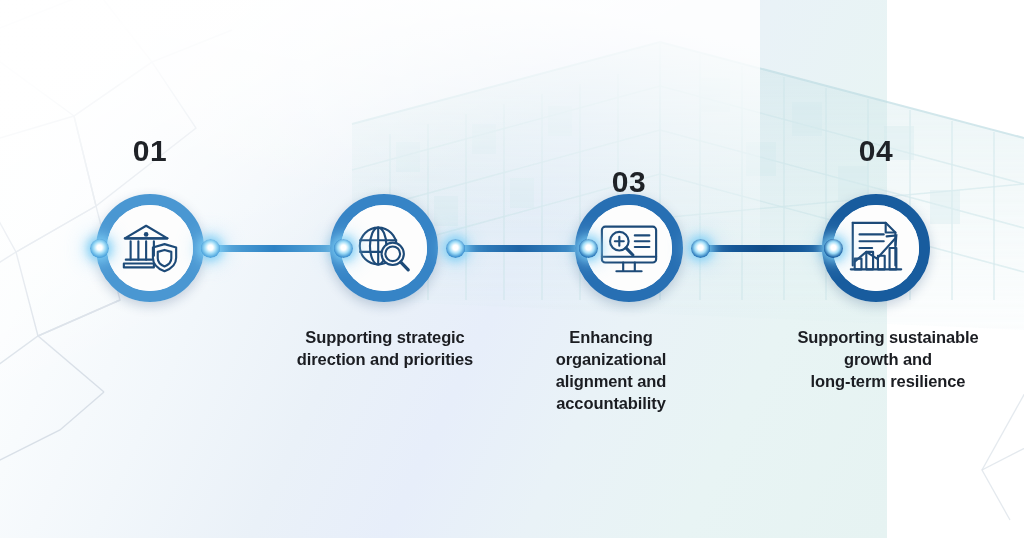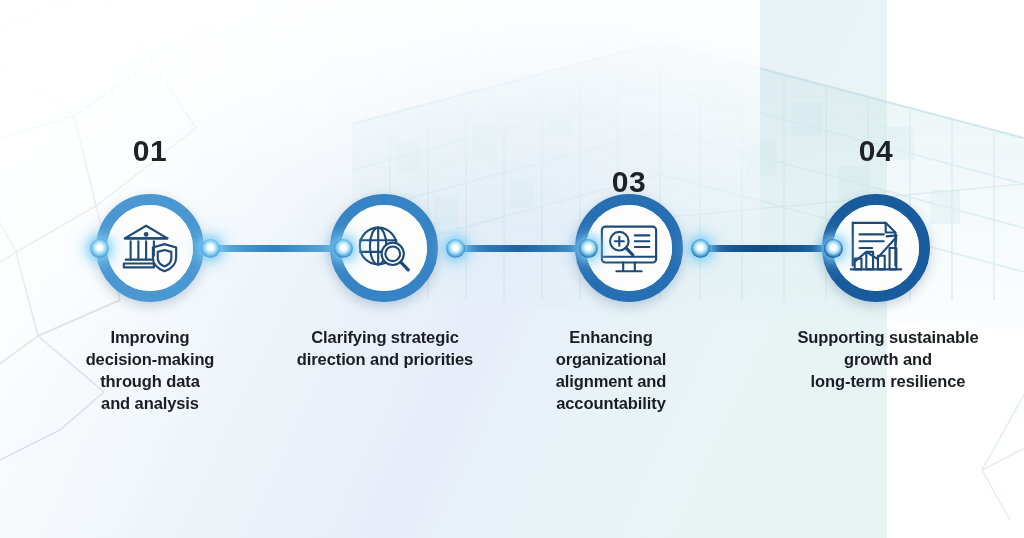--- a/index.html
+++ b/index.html
@@ -207,36 +207,32 @@
         <path d="M6 22 L28 9 L50 22 Z"></path>
         <circle cx="28" cy="18" r="2.4" fill="#1d4a78" stroke="none"></circle>
         <path d="M6 22 L50 22"></path>
         <path d="M12 25 L12 44 M20 25 L20 44 M28 25 L28 44 M36 25 L36 40"></path>
         <path d="M7 44 L34 44"></path>
         <path d="M5 48 L36 48 L36 52 L5 52 Z"></path>
         <path d="M47 28 L59 31.5 V42 C59 49 53.6 53.5 47 56 C40.4 53.5 35 49 35 42 V31.5 Z"></path>
         <path d="M47 34 L54 36 V42.5 C54 46.6 50.9 49.4 47 51 C43.1 49.4 40 46.6 40 42.5 V36 Z"></path>
       </svg>
     </div>
-    <div class="caption" style="left:45px; top:327px; width:210px; white-space:pre-line;">Improving
-decision-making
-through data
-and analysis</div>
 
     <div class="node" style="left:330px; top:194px; --ring:#3684c6;">
       <svg class="glyph" viewBox="0 0 64 64" fill="none" stroke="#1d4a78" stroke-width="2.2" stroke-linecap="round" stroke-linejoin="round">
         <circle cx="26" cy="30" r="19"></circle>
         <ellipse cx="26" cy="30" rx="8.5" ry="19"></ellipse>
         <path d="M7.3 24 H44.7 M7.3 36 H44.7 M26 11 V49"></path>
         <circle cx="41" cy="38" r="11.5" fill="#fdfdfd"></circle>
         <circle cx="41" cy="38" r="7.6"></circle>
         <path d="M49.3 46.5 L57 54.5" stroke-width="3.4"></path>
       </svg>
     </div>
-    <div class="caption" style="left:266px; top:327px; width:238px; white-space:pre-line;">Clarifying strategic
+    <div class="caption" style="left:266px; top:327px; width:238px; white-space:pre-line;">Supporting strategic
 direction and priorities</div>
 
     <div class="num" style="left:589px; top:134px;margin-top:31px;">03</div>
     <div class="node" style="left:575px; top:194px; --ring:#276fb3;">
       <svg class="glyph" viewBox="0 0 64 64" fill="none" stroke="#1d4a78" stroke-width="2.2" stroke-linecap="round" stroke-linejoin="round">
         <rect x="4" y="10" width="56" height="37" rx="3.5"></rect>
         <path d="M4 41 H60"></path>
         <path d="M26 47 L26 55 M38 47 L38 55 M19 56 H45"></path>
         <path d="M38 19 H53 M38 25 H53 M38 31 H53"></path>
         <circle cx="22" cy="25" r="9.6" fill="#fdfdfd"></circle>

